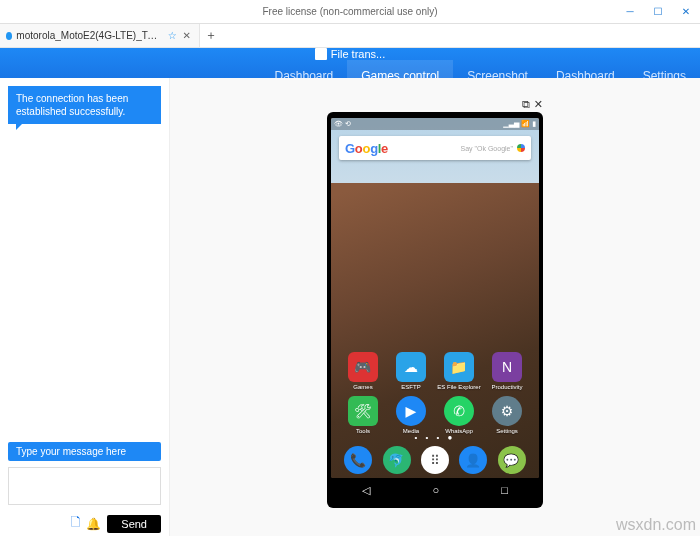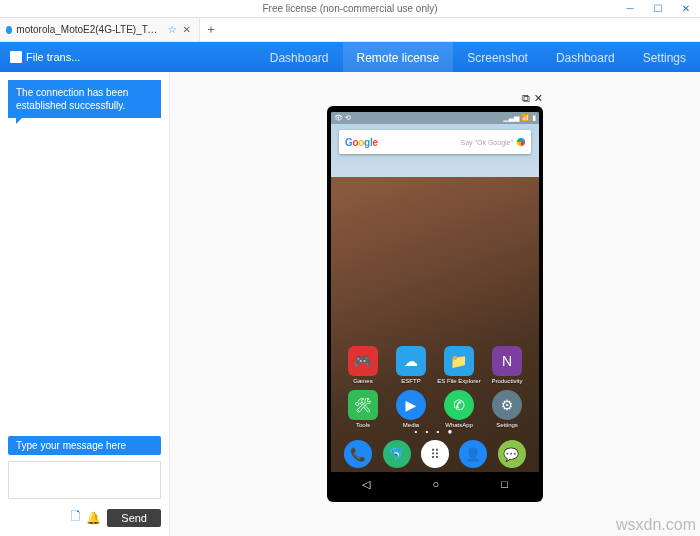--- a/index.html
+++ b/index.html
@@ -1,66 +1,66 @@
 <!DOCTYPE html>
 <html><head>
 <meta charset="utf-8">
 <style>
   * { box-sizing: border-box; margin: 0; padding: 0; font-family: -apple-system, BlinkMacSystemFont, "Segoe UI", Arial, sans-serif; }
   body { width: 700px; height: 536px; background: #f5f5f5; overflow: hidden; position: relative; }
 
-  .titlebar { height: 18px; background: #fff; border-bottom: 1px solid #e0e0e0; display: flex; align-items: center; position: relative; }
+  .titlebar { height: 24px; background: #fff; border-bottom: 1px solid #e0e0e0; display: flex; align-items: center; position: relative; }
   .win-buttons { position: absolute; right: 0; display: flex; }
   .win-btn { width: 28px; height: 18px; display:flex; align-items:center; justify-content:center; color:#1976d2; font-size:10px; }
   .win-close { color:#1976d2; }
   .license { position:absolute; left: 50%; transform: translateX(-50%); font-size:10px; color:#666; }
 
   .tabstrip { height: 24px; background: #fff; border-bottom:1px solid #e5e5e5; display:flex; align-items:stretch; }
   .tab { display:flex; align-items:center; padding:0 6px; border-right:1px solid #e5e5e5; background:#f8f8f8; font-size:10px; gap:4px; max-width:200px;}
   .tab .dot{ width:8px;height:8px;border-radius:50%;background:#2196f3; }
   .tab .title{ white-space:nowrap; overflow:hidden; text-overflow:ellipsis; color:#333;}
   .tab .star{ color:#2196f3; font-size:10px;}
   .tab .x{ color:#666; font-size:10px; padding:0 2px;}
   .tab-plus{ width:22px; display:flex; align-items:center; justify-content:center; color:#444; font-size:12px;}
 
-  .navbar { height: 30px; background: linear-gradient(#1e88f5,#1976e6); display:flex; align-items:center; color:#fff; }
+  .navbar { height: 30px; background: linear-gradient(#1e88f5,#1976e6); display:flex; align-items:center; color:#fff;flex-direction:column; }
   .file-trans{ display:flex; align-items:center; gap:4px; padding:0 10px; font-size:11px;}
   .file-trans .doc{ width:12px;height:12px;background:#fff;border-radius:1px;display:inline-block;}
   .nav-items{ margin-left:auto; display:flex; height:100%; }
   .nav-item{ padding:16px 14px; display:flex; align-items:center; font-size:12px; color:#cfe4ff;}
   .nav-item.active{ background:rgba(255,255,255,0.12); color:#fff; font-weight:500;}
 
   .content{ display:flex; height:calc(536px - 18px - 24px - 30px); }
   .chat-panel{ width:170px; background:#fff; border-right:1px solid #eee; display:flex; flex-direction:column; padding:8px; position:relative;}
   .chat-title{ font-size:13px; color:#888; margin-bottom:8px;}
   .bubble{ background:#1e88f5; color:#fff; font-size:10px; padding:6px 8px; border-radius:0; margin-bottom:4px; position:relative; line-height:1.3;}
   .bubble .ts{ display:block; text-align:right; font-size:9px; color:#cfe4ff; margin-top:2px;}
   .bubble:after{ content:""; position:absolute; bottom:-6px; left:8px; border:6px solid transparent; border-top-color:#1e88f5; border-left-color:#1e88f5;}
 
   .chat-bottom{ margin-top:auto; }
   .tooltip{ background:#1e88f5; color:#fff; font-size:10px; padding:4px 8px; border-radius:2px; position:relative; margin-bottom:6px;}
   .tooltip:after{ content:""; position:absolute; bottom:-5px; left:20px; border:5px solid transparent; border-top-color:#1e88f5;}
   .chat-input{ width:100%; height:38px; border:1px solid #ddd; background:#fff; font-size:11px; padding:4px; resize:none; outline:none;}
   .chat-controls{ display:flex; gap:6px; align-items:center; margin-top:4px; justify-content:flex-end;}
   .chat-controls .iconbtn{ color:#1976e6; font-size:12px;}
-  .send-btn{ background:#404040;color:#fff;border:none;font-size:11px;padding:3px 14px; border-radius:2px;}
+  .send-btn{ background:#000000;color:#fff;border:none;font-size:11px;padding:3px 14px; border-radius:2px;}
 
   .screen-area{ flex:1; display:flex; align-items:center; justify-content:center; background:#f9f9f9; position:relative;}
   .phone{ width:216px; height:396px; background:#000; border-radius:6px; padding:6px 4px; position:relative;}
   .phone-top-controls{ position:absolute; top:-14px; right:0; display:flex; gap:4px; color:#333;}
   .phone-top-controls span{ font-size:11px;}
   .phone-screen{ width:100%; height:calc(100% - 24px); background:#5a4030; position:relative; overflow:hidden; border-radius:2px;}
   .canyon{ position:absolute; inset:0; background:
     linear-gradient(180deg,#b7d4e8 0%, #c9dce9 18%, rgba(0,0,0,0) 18%),
     linear-gradient(160deg,#8a5a3e 18%, #6b4631 45%, #4a3322 70%, #3a2a1b 100%);
   }
   .statusbar{ position:absolute; top:0; left:0; right:0; height:12px; background:rgba(0,0,0,0.25); display:flex; align-items:center; color:#fff; font-size:7px; padding:0 3px; gap:2px;}
   .statusbar .right{ margin-left:auto; display:flex; gap:2px;}
   .search-card{ position:absolute; top:18px; left:8px; right:8px; height:24px; background:#fff; border-radius:2px; display:flex; align-items:center; padding:0 6px; box-shadow:0 1px 3px rgba(0,0,0,0.3);}
-  .google-logo{ font-size:10px; font-weight:bold; letter-spacing:-0.3px;}
+  .google-logo{ font-size:13px; font-weight:bold; letter-spacing:-0.3px;}
   .google-logo .g1{color:#4285F4}.google-logo .g2{color:#EA4335}.google-logo .g3{color:#FBBC05}.google-logo .g4{color:#4285F4}.google-logo .g5{color:#34A853}.google-logo .g6{color:#EA4335}
   .search-ph{ flex:1; text-align:right; font-size:7px; color:#aaa; padding-right:4px;}
   .mic{ width:8px;height:8px; border-radius:50%; background:conic-gradient(#4285F4 0 25%,#EA4335 0 50%,#FBBC05 0 75%,#34A853 0);}
 
   .app-grid{ position:absolute; left:0;right:0; bottom:44px; padding:0 10px; display:grid; grid-template-columns:repeat(4,1fr); gap:6px 4px; }
   .app{ display:flex; flex-direction:column; align-items:center; gap:2px;}
   .app .ico{ width:30px;height:30px; border-radius:6px; display:flex; align-items:center; justify-content:center; color:#fff; font-size:14px;}
   .app .lbl{ font-size:6px; color:#fff; text-shadow:0 1px 1px rgba(0,0,0,0.5); white-space:nowrap;}
 
   .page-dots{ position:absolute; bottom:36px; left:0;right:0; text-align:center; color:#fff; font-size:8px; letter-spacing:3px;}
@@ -94,21 +94,21 @@
   <div class="tab-plus">＋</div>
 </div>
 
 <div class="navbar">
   <div class="file-trans">
     <span class="doc"></span>
     <span>File trans...</span>
   </div>
   <div class="nav-items">
     <div class="nav-item">Dashboard</div>
-    <div class="nav-item active">Remote license</div>
+    <div class="nav-item active">Games control</div>
     <div class="nav-item">Screenshot</div>
     <div class="nav-item">Dashboard</div>
     <div class="nav-item">Settings</div>
   </div>
 </div>
 
 <div class="content">
 
   <div class="chat-panel">
     <div class="bubble">

